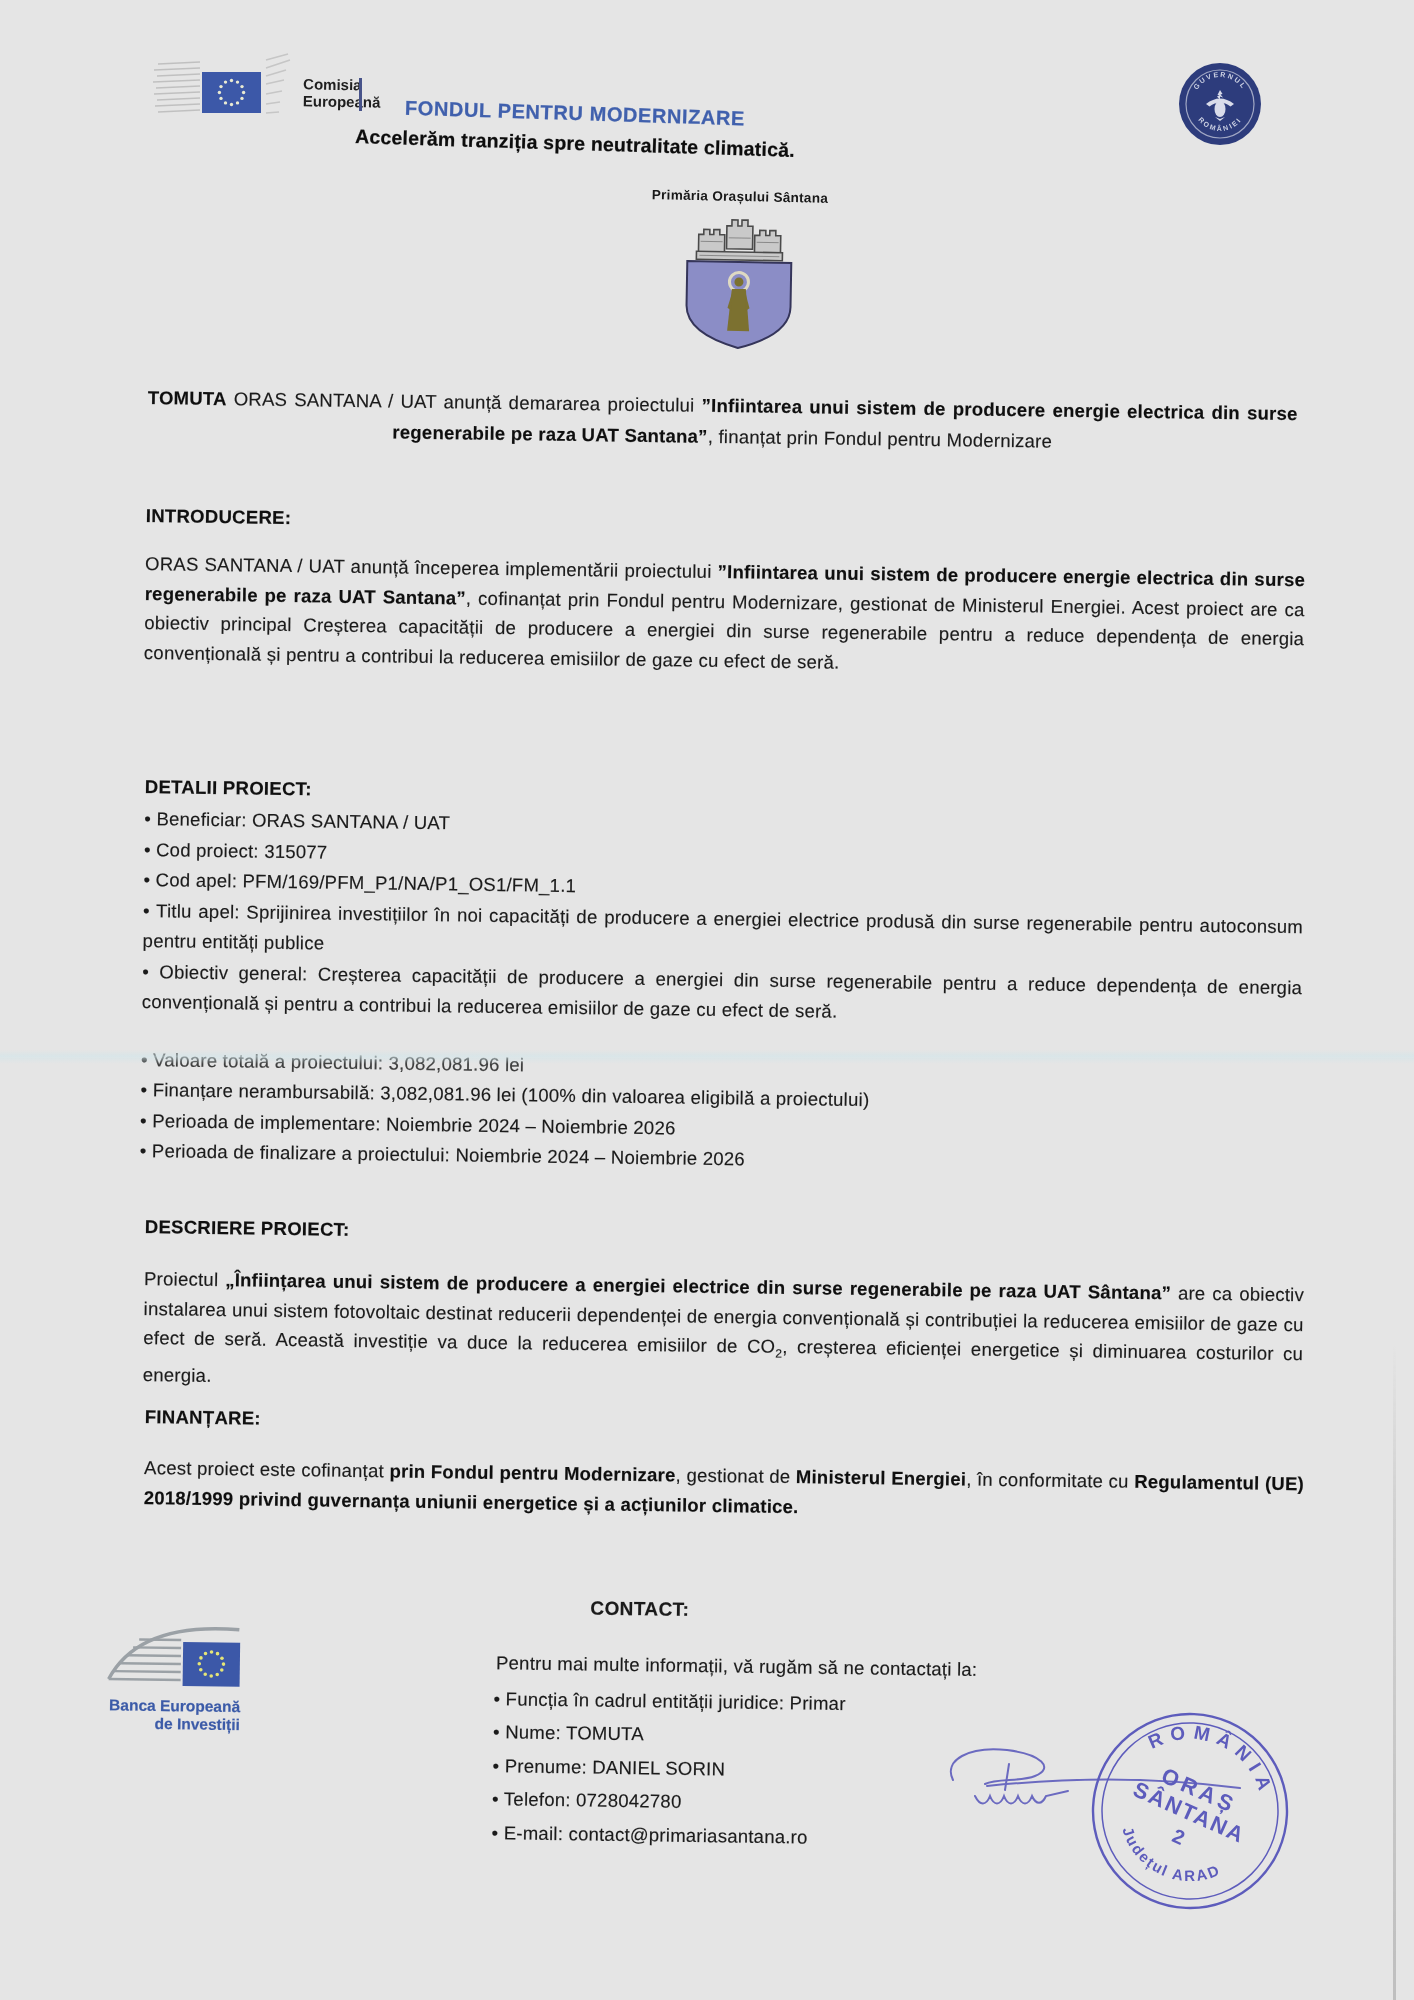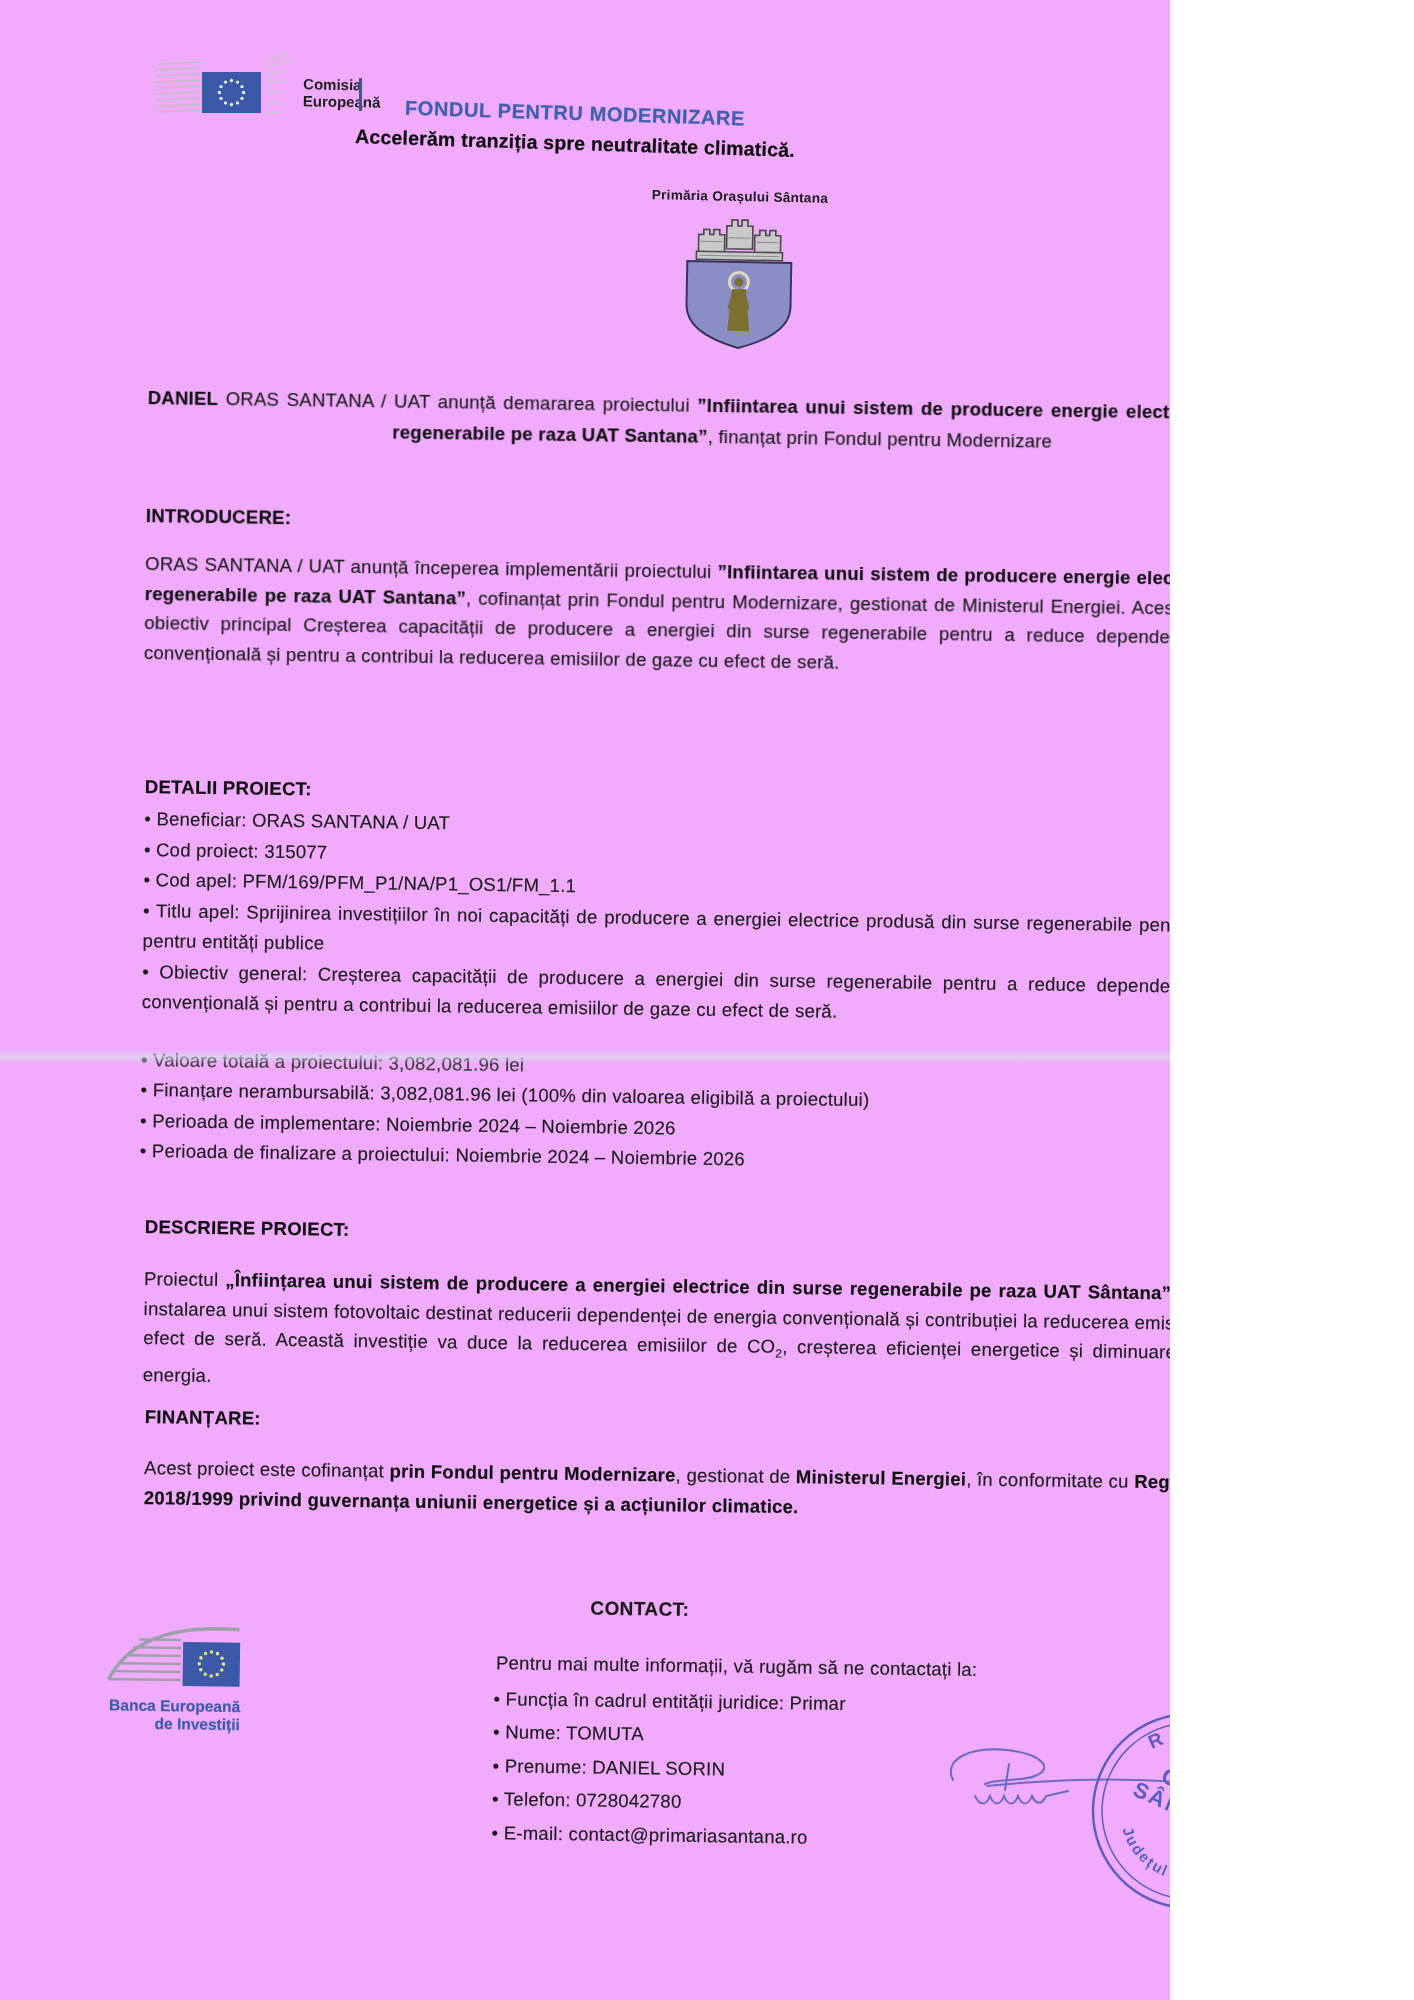--- a/index.html
+++ b/index.html
@@ -1,16 +1,16 @@
 <!DOCTYPE html>
 <html><head>
 <meta charset="utf-8">
 <style>
   html,body{margin:0;padding:0;background:#ffffff;}
-  .page{position:relative;width:1170px;height:2000px;background:#f0abfc;overflow:hidden;
+  .page{position:relative;width:1414px;height:2000px;background:#e5e5e5;overflow:hidden;
         font-family:"Liberation Sans", sans-serif;color:#1b1b1b;}
   .scan{position:absolute;inset:0;filter:blur(0.24px);}
   .abs{position:absolute;}
   .rot{transform:rotate(0.8deg);transform-origin:0 0;}
   .body-text{font-size:18.5px;line-height:29.6px;letter-spacing:0.25px;
              -webkit-text-stroke:0.25px rgba(20,20,20,0.55);}
   .just{text-align:justify;}
   .heading{font-size:18.5px;font-weight:bold;letter-spacing:0.3px;color:#101010;
            -webkit-text-stroke:0.3px rgba(10,10,10,0.5);}
   b{color:#0f0f0f;}
@@ -138,21 +138,21 @@
     <g>
       <circle cx="76" cy="74" r="9.5" fill="none" stroke="#ded9c2" stroke-width="3"></circle>
       <circle cx="76" cy="74" r="4.5" fill="#7c7130"></circle>
       <path d="M69 81 h14 l4 42 h-22 z" fill="#7c7130"></path>
       <path d="M69 86 l-4 14 4 3 z" fill="#7c7130"></path>
       <path d="M83 86 l4 14 -4 3 z" fill="#7c7130"></path>
     </g>
   </svg>
 
   <div class="abs rot title-par" style="left:148px;top:382px">
-    <b>DANIEL</b><span> ORAS SANTANA / UAT anunță demararea proiectului </span><b>”Infiintarea unui sistem de producere energie electrica din surse regenerabile pe raza UAT Santana”</b><span>, finanțat prin Fondul pentru Modernizare</span>
+    <b>TOMUTA</b><span> ORAS SANTANA / UAT anunță demararea proiectului </span><b>”Infiintarea unui sistem de producere energie electrica din surse regenerabile pe raza UAT Santana”</b><span>, finanțat prin Fondul pentru Modernizare</span>
   </div>
 
   <div class="abs rot" style="left:146px;top:505px;width:1160px">
     <div class="heading">INTRODUCERE:</div>
     <div class="body-text just" style="margin-top:22px">
       <span>ORAS SANTANA / UAT anunță începerea implementării proiectului </span><b>”Infiintarea unui sistem de producere energie electrica din surse regenerabile pe raza UAT Santana”</b><span>, cofinanțat prin Fondul pentru Modernizare, gestionat de Ministerul Energiei. Acest proiect are ca obiectiv principal Creșterea capacității de producere a energiei din surse regenerabile pentru a reduce dependența de energia convențională și pentru a contribui la reducerea emisiilor de gaze cu efect de seră.</span>
     </div>
   </div>
 
   <div class="abs rot" style="left:145px;top:776px;width:1160px">

